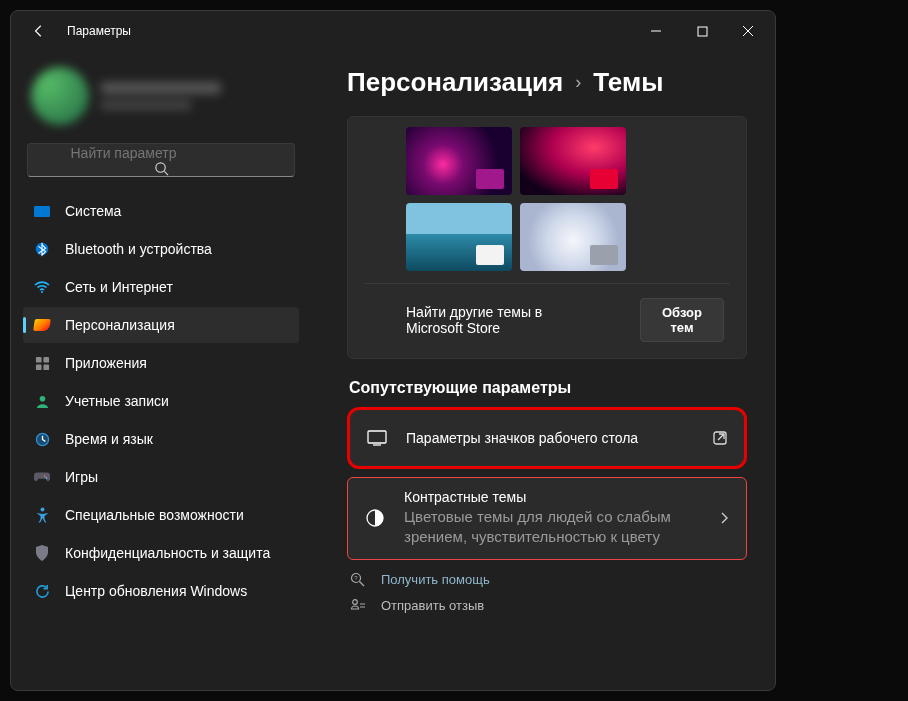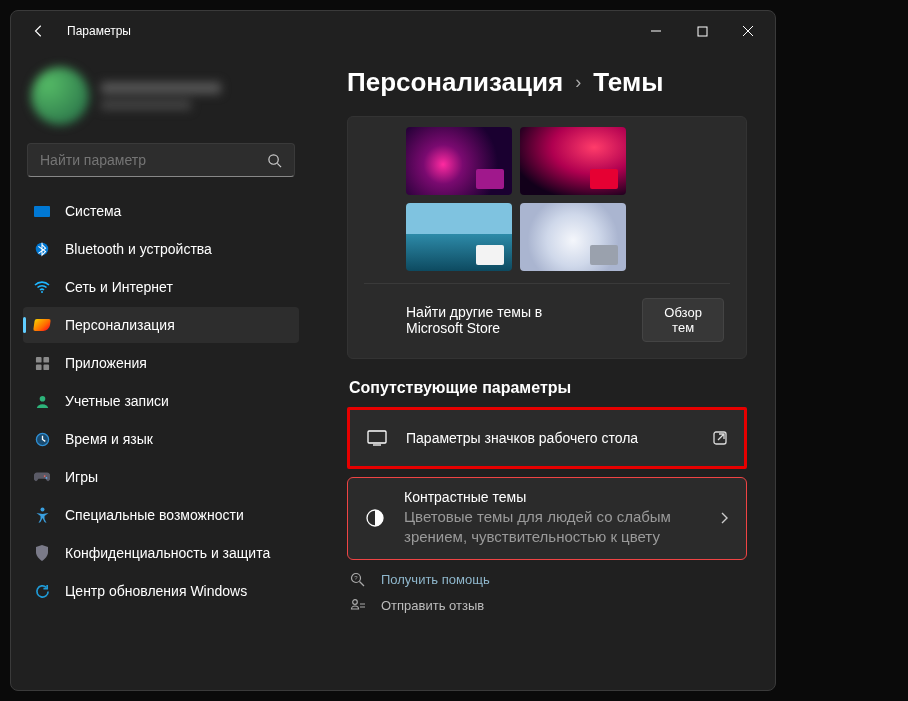--- a/index.html
+++ b/index.html
@@ -15,21 +15,21 @@
   .win-controls { margin-left:auto; display:flex; }
   .win-btn { width:46px; height:32px; display:flex; align-items:center; justify-content:center; color:#fff; }
   .content { flex:1; display:flex; overflow:hidden; }
 
   .sidebar { width: 300px; padding: 8px 12px 0 12px; display:flex; flex-direction:column; overflow:hidden; }
   .profile { display:flex; align-items:center; padding: 8px 8px 18px 8px; gap:12px; filter: blur(5px); }
   .avatar { width:58px; height:58px; border-radius:50%; background: radial-gradient(circle at 30% 30%, #5b6, #264); }
   .profile-text { display:flex; flex-direction:column; gap:2px;}
   .prof-name { color:#ddd; font-size:14px; background:#555; width:120px; height:12px; border-radius:2px; }
   .prof-email{ color:#888; font-size:11px; background:#444; width:90px; height:10px; border-radius:2px; margin-top:4px;}
-  .search { margin: 0 4px 16px 4px; height:34px; background:#2d2d2d; border:1px solid #3a3a3a; border-bottom:1px solid #888; border-radius:4px; display:flex; align-items:center; padding:0 12px; }
+  .search { margin: 0 4px 16px 4px; height:34px; background:#2d2d2d; border:1px solid #3a3a3a; border-bottom:1px solid #888; border-radius:4px; display:flex; align-items:center; padding:0 12px;flex-direction:column; }
   .search input { flex:1; background:transparent; border:none; outline:none; color:#ccc; font-size:14px; }
   .search .sicon { color:#ccc; }
   .nav { display:flex; flex-direction:column; gap:2px; }
   .nav-item { display:flex; align-items:center; height:36px; padding:0 10px; border-radius:4px; gap:14px; color:#fff; font-size:14px; position:relative;}
   .nav-item.active { background:#2d2d2d; }
   .nav-item.active::before { content:""; position:absolute; left:0; top:10px; bottom:10px; width:3px; background:#60cdff; border-radius:2px; }
   .nav-icon { width:18px; height:18px; display:flex; align-items:center; justify-content:center; font-size:14px;}
   .ic-system{background:#0078d4;width:16px;height:11px;border-radius:1px;}
   .ic-persona{width:16px;height:12px;background:linear-gradient(135deg,#f7d000,#ff6a00 60%,#f02);border-radius:2px 2px 6px 2px;transform:skewX(-8deg);}
 
@@ -43,27 +43,27 @@
   .t1{background:radial-gradient(circle at 35% 55%,#ff2aa0 0%,#7a0a70 25%,#1a0030 70%);}
   .t1 .tb{background:#a0188c;}
   .t2{background:radial-gradient(ellipse at 70% 30%,#ff3c6a,#b00050 40%,#12001a 80%);}
   .t2 .tb{background:#e60033;}
   .t3{background:linear-gradient(#7fc3e0 45%,#2d8aa8 46%,#0d4a60);}
   .t3 .tb{background:#f3f3f3;}
   .t4{background:radial-gradient(circle at 50% 55%,#f4f6fb 0%,#cfd8ea 40%,#aab5d0 70%);}
   .t4 .tb{background:#9aa1ad;}
   .store-row { display:flex; align-items:center; justify-content:space-between; padding: 14px 6px 16px 0; border-top:1px solid #3a3a3a; margin-left:-42px; padding-left:42px;gap:44px;}
   .store-row span { color:#fff; font-size:14px; }
-  .store-btn { background:#373737; color:#fff; border:1px solid #444; padding:6px 14px; border-radius:4px; font-size:13px;}
+  .store-btn { background:#373737; color:#fff; border:1px solid #444; padding:6px 14px; border-radius:4px; font-size:13px;font-weight:bold;}
   .section-title { color:#fff; font-size:16px; font-weight:600; margin: 2px 0 10px 2px;}
   .setting-card {
     background:#2b2b2b; border:1px solid #ef4444; border-radius:6px;
     display:flex; align-items:center; padding: 11px 16px; gap:18px; margin-bottom:8px;
   }
-  .setting-card.highlight { border:3px solid #e60000; border-radius:2px; padding:20px 16px;}
+  .setting-card.highlight { border:3px solid #e60000; border-radius:12px; padding:20px 16px;}
   .set-icon { width:22px; color:#fff; display:flex; align-items:center; justify-content:center;}
   .set-text { flex:1; display:flex; flex-direction:column;}
   .set-title{color:#fff; font-size:14px;}
   .set-desc{color:#9a9a9a; font-size:15px; line-height:1.35; margin-top:2px;}
   .set-act{color:#ccc;}
   .footer-links{margin-top:12px; display:flex; flex-direction:column; gap:10px; padding-left:2px; padding-bottom:20px;}
   .flink{display:flex; align-items:center; gap:14px; font-size:13px;}
   .flink .ficon{color:#bbb; width:18px; display:flex; justify-content:center;}
   .flink a{color:#8fb7cc; text-decoration:none;}
   .flink span.plain{color:#bcbcbc;}

